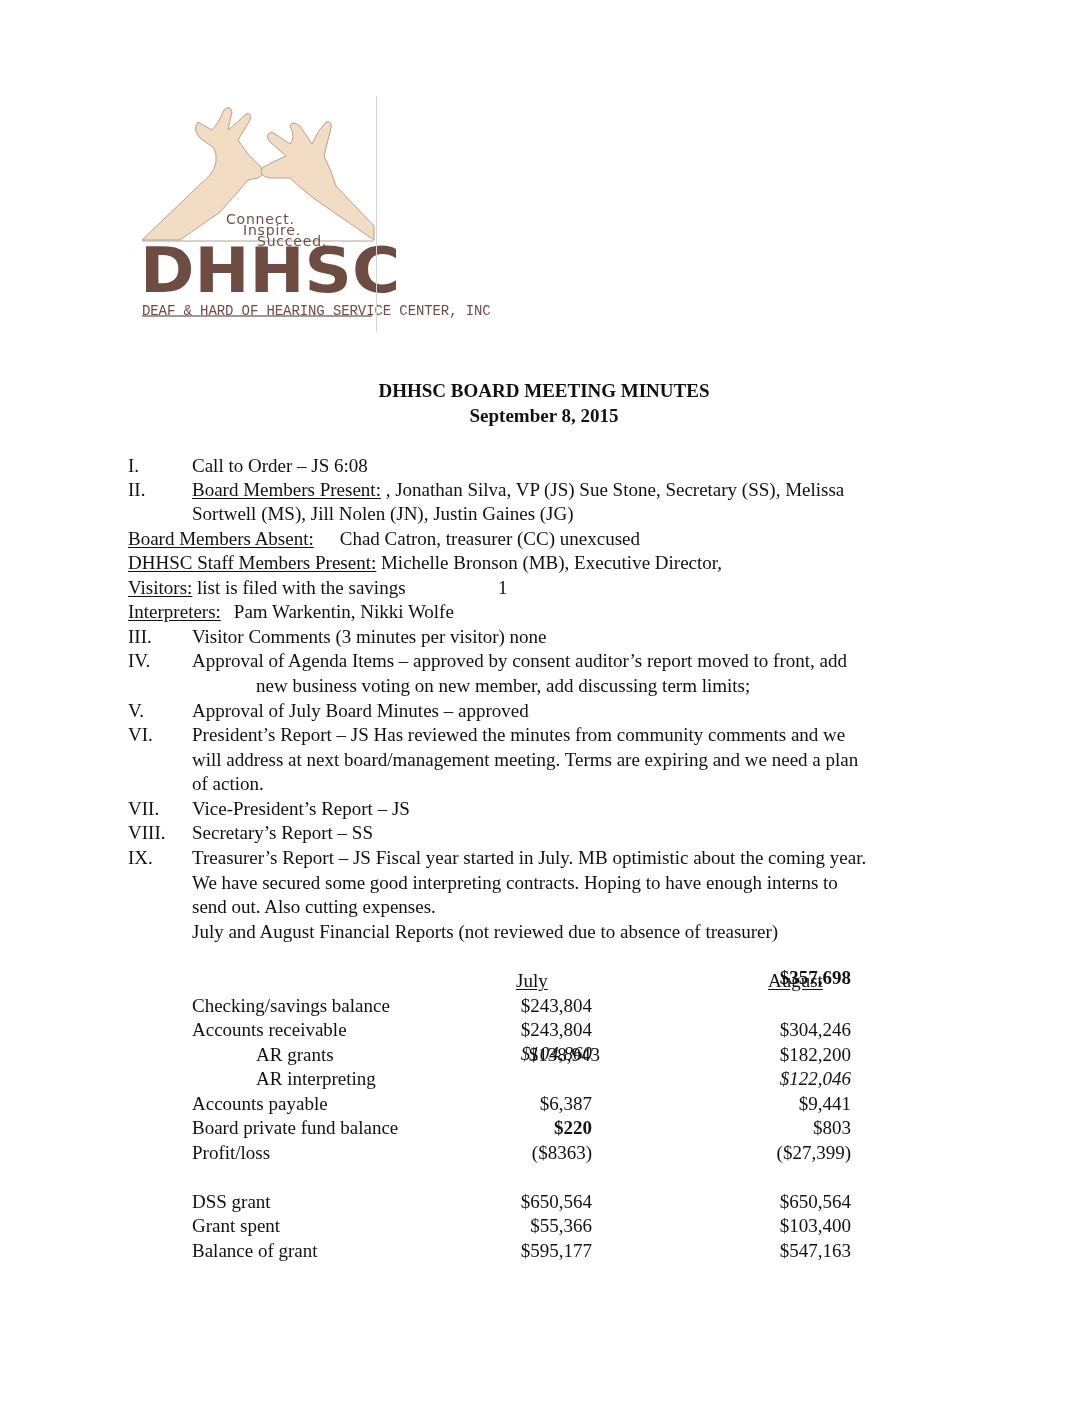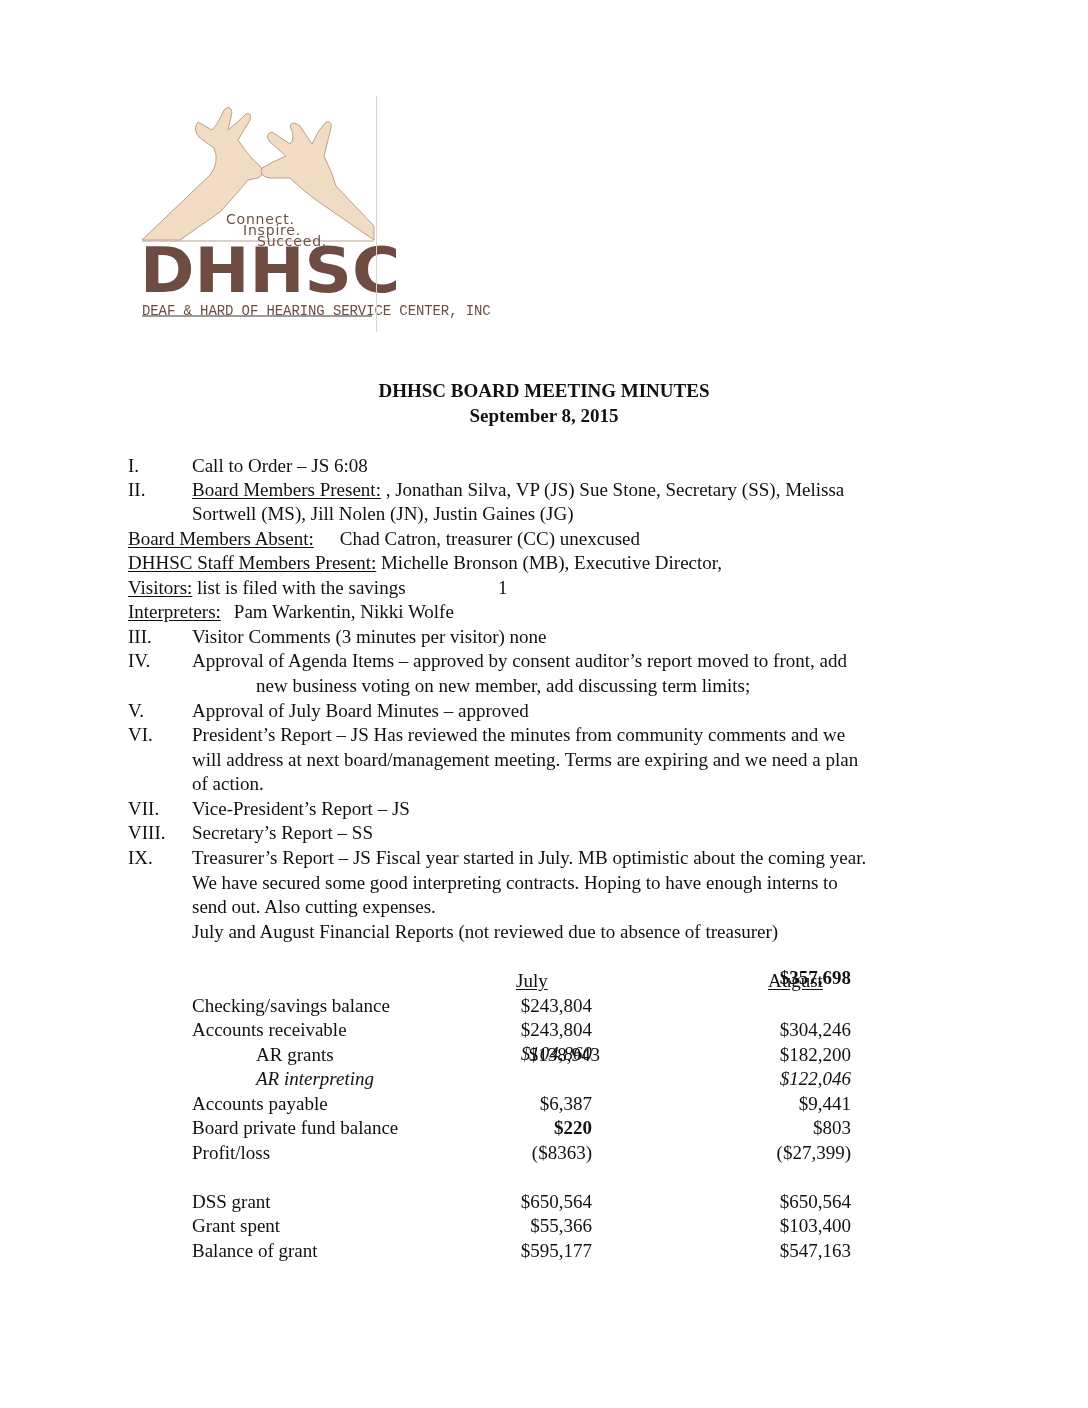--- a/index.html
+++ b/index.html
@@ -115,21 +115,21 @@
         <span class="tcell" style="left: 192px; top: 1018px;">Accounts receivable</span>
         <span class="tcell rt" style="right: 496px; top: 1018px;">$243,804</span>
         <span class="tcell rt" style="right: 237px; top: 1018px;">$304,246</span>
       </div>
       <div>
         <span class="tcell" style="left: 256px; top: 1043px;">AR grants</span>
         <span class="tcell rt" style="right: 488px; top: 1043px;">$138,943</span>
         <span class="tcell rt" style="right: 237px; top: 1043px;">$182,200</span>
       </div>
       <div>
-        <span class="tcell" style="left: 256px; top: 1067px; font-style: italic;">AR interpreting</span>
+        <span class="tcell" style="left: 256px; top: 1067px;">AR interpreting</span>
         <span class="tcell rt" style="right: 496px; top: 1042px; font-style: italic;">$104,860</span>
         <span class="tcell rt" style="right: 237px; top: 1067px; font-style: italic;">$122,046</span>
       </div>
       <div>
         <span class="tcell" style="left: 192px; top: 1092px;">Accounts payable</span>
         <span class="tcell rt" style="right: 496px; top: 1092px;">$6,387</span>
         <span class="tcell rt" style="right: 237px; top: 1092px;">$9,441</span>
       </div>
       <div>
         <span class="tcell" style="left: 192px; top: 1116px;">Board private fund balance</span>

